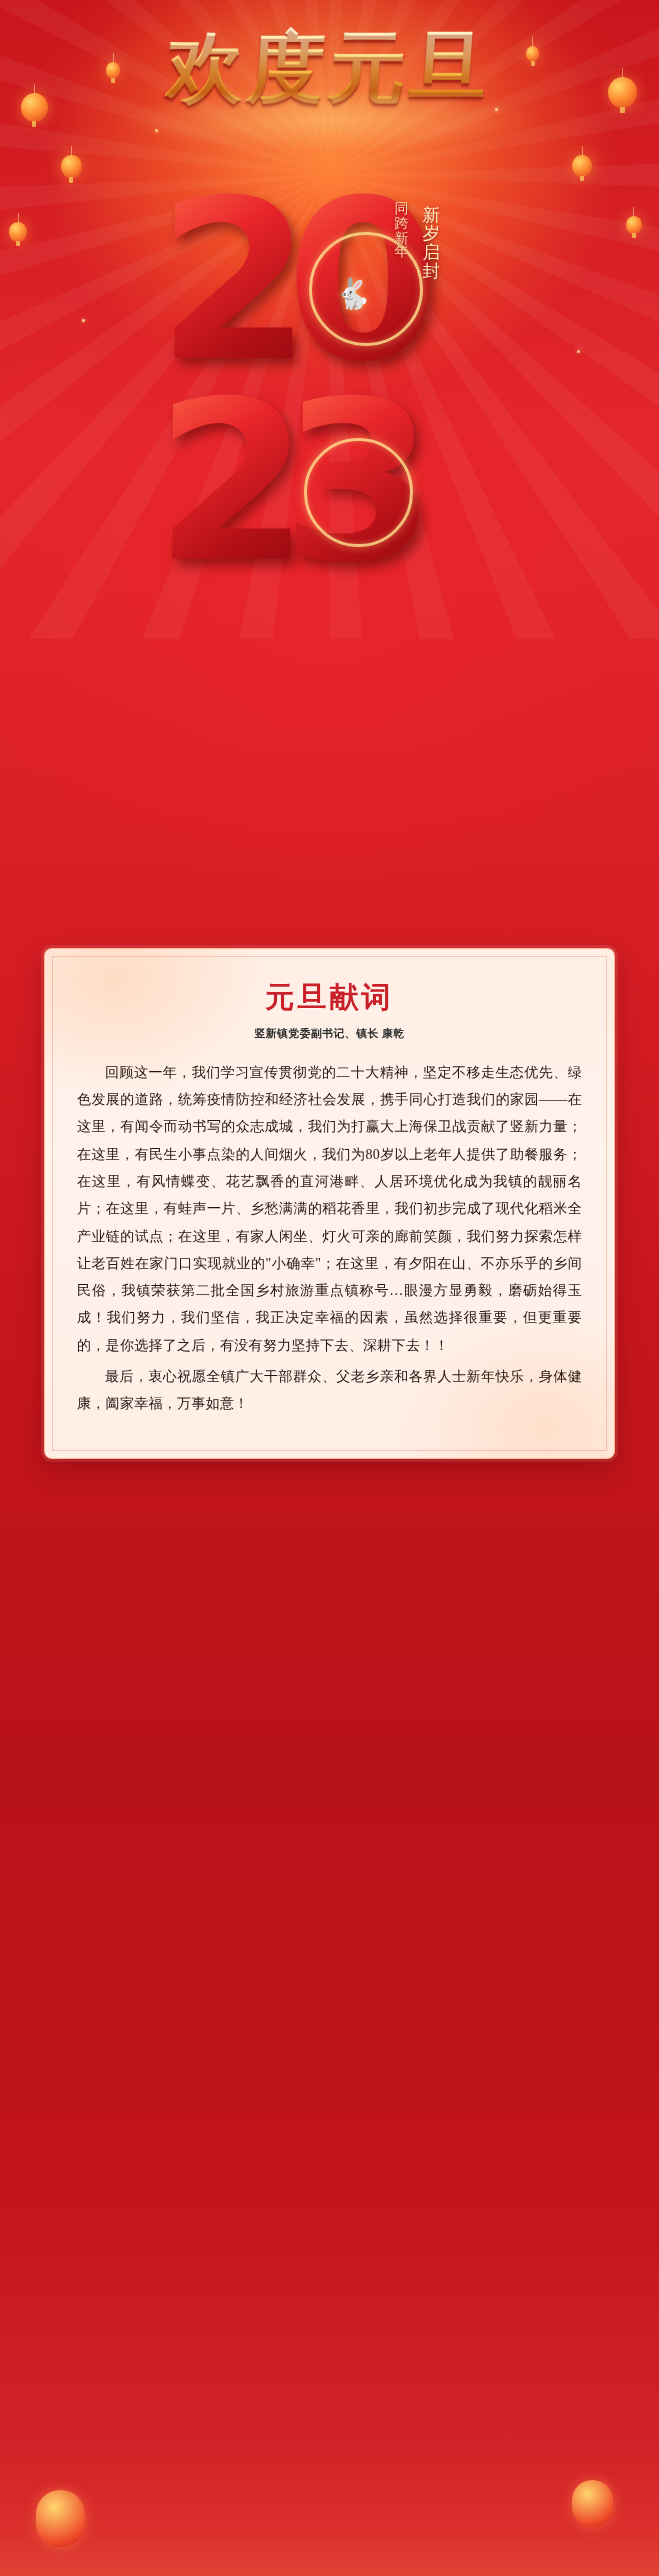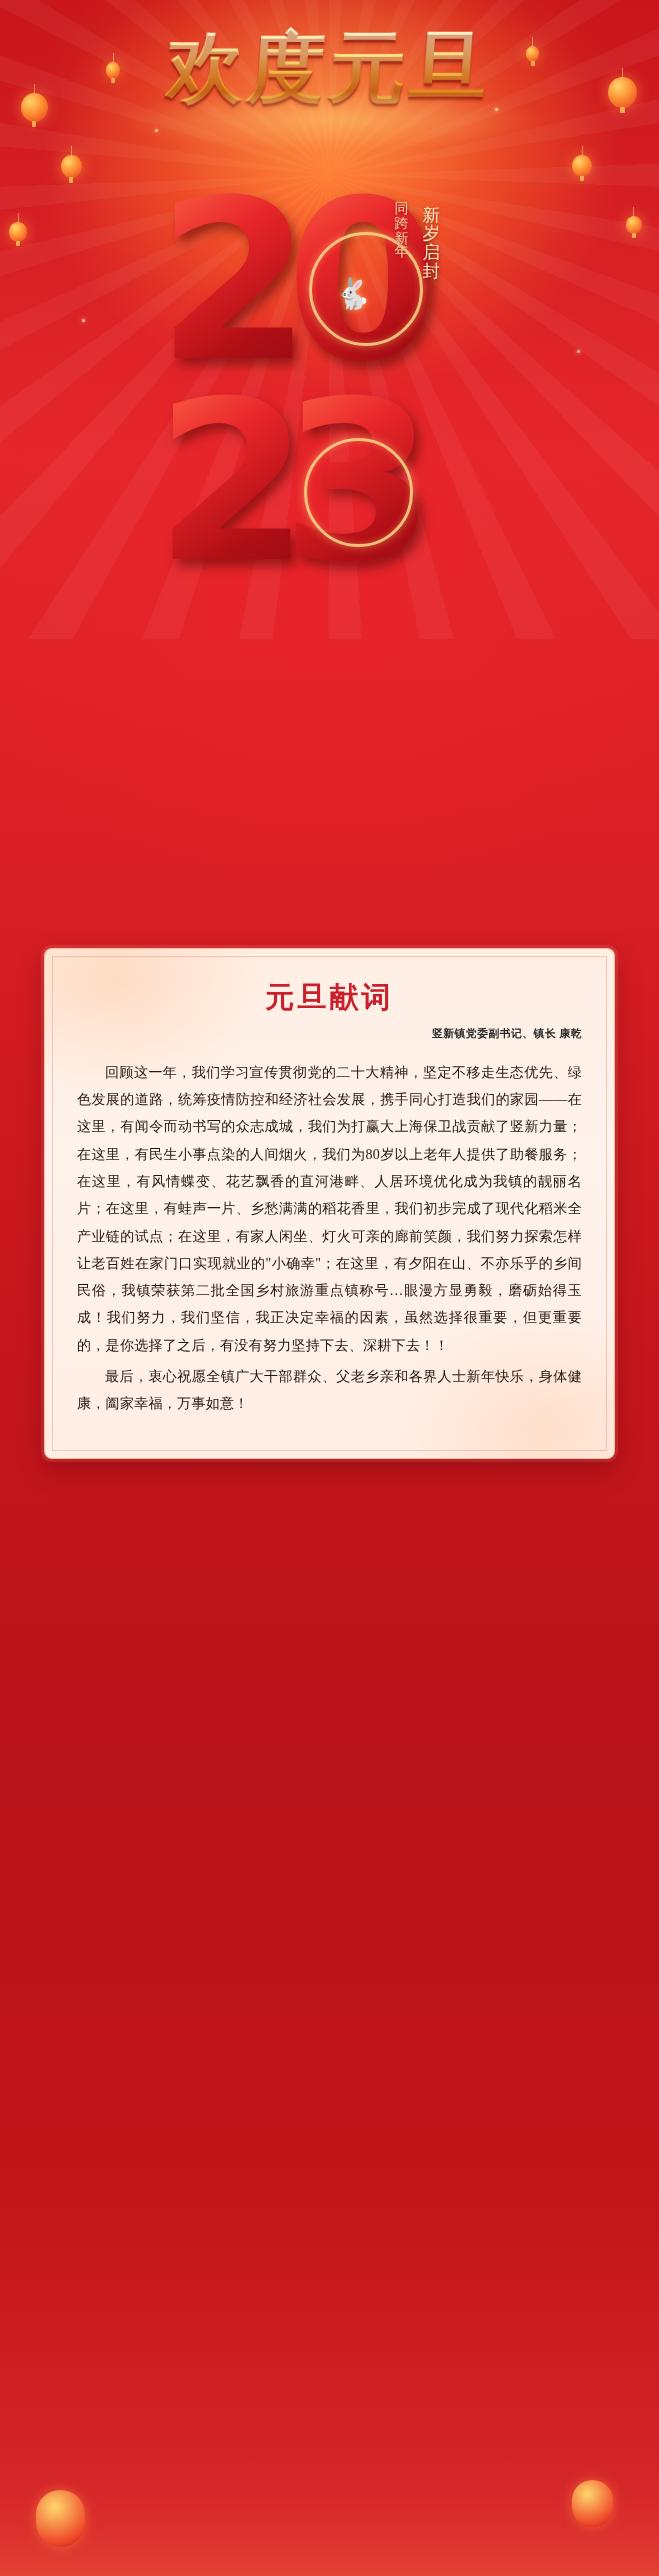--- a/index.html
+++ b/index.html
@@ -210,21 +210,21 @@
   .card-title {
     text-align: center;
     font-size: 29px;
     font-weight: bold;
     letter-spacing: 3.1px;
     color: #c9202a;
     text-shadow: 0 1px 0 rgba(255,255,255,0.6);
     margin-bottom: 9.3px;
   }
   .card-byline {
-    text-align: right;
+    text-align: center;
     font-size: 10.8px;
     font-weight: bold;
     color: #2b2b2b;
     letter-spacing: 0.5px;
     margin-bottom: 17.5px;
   }
   .para {
     font-size: 14px;
     line-height: 1.95;
     color: #23160f;

